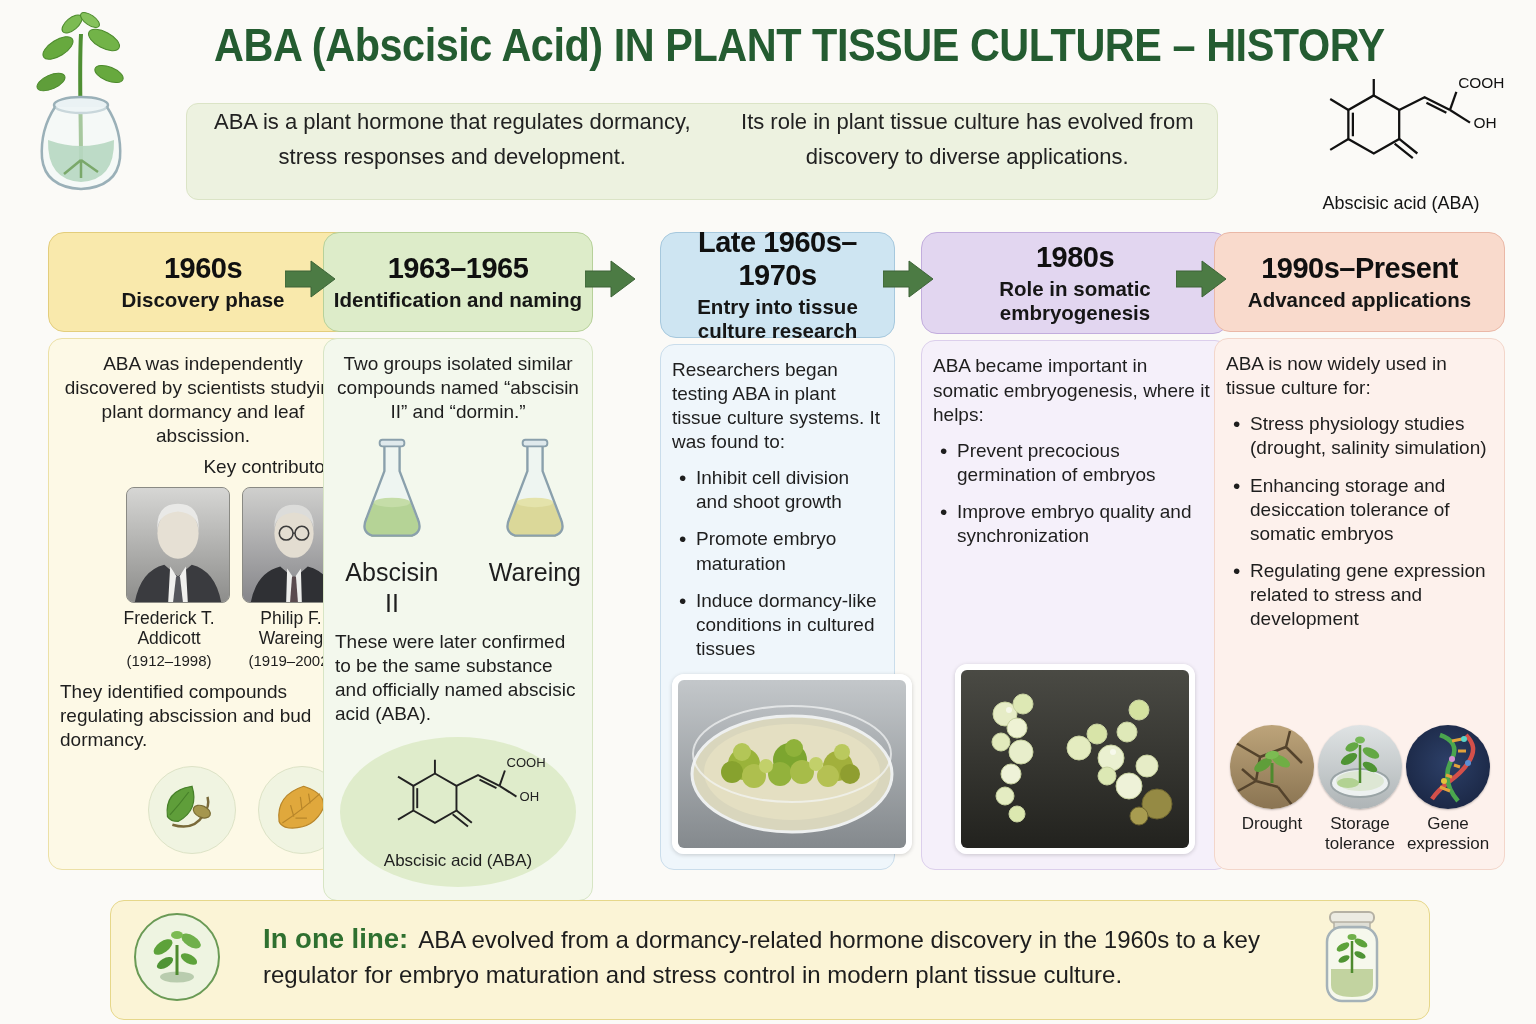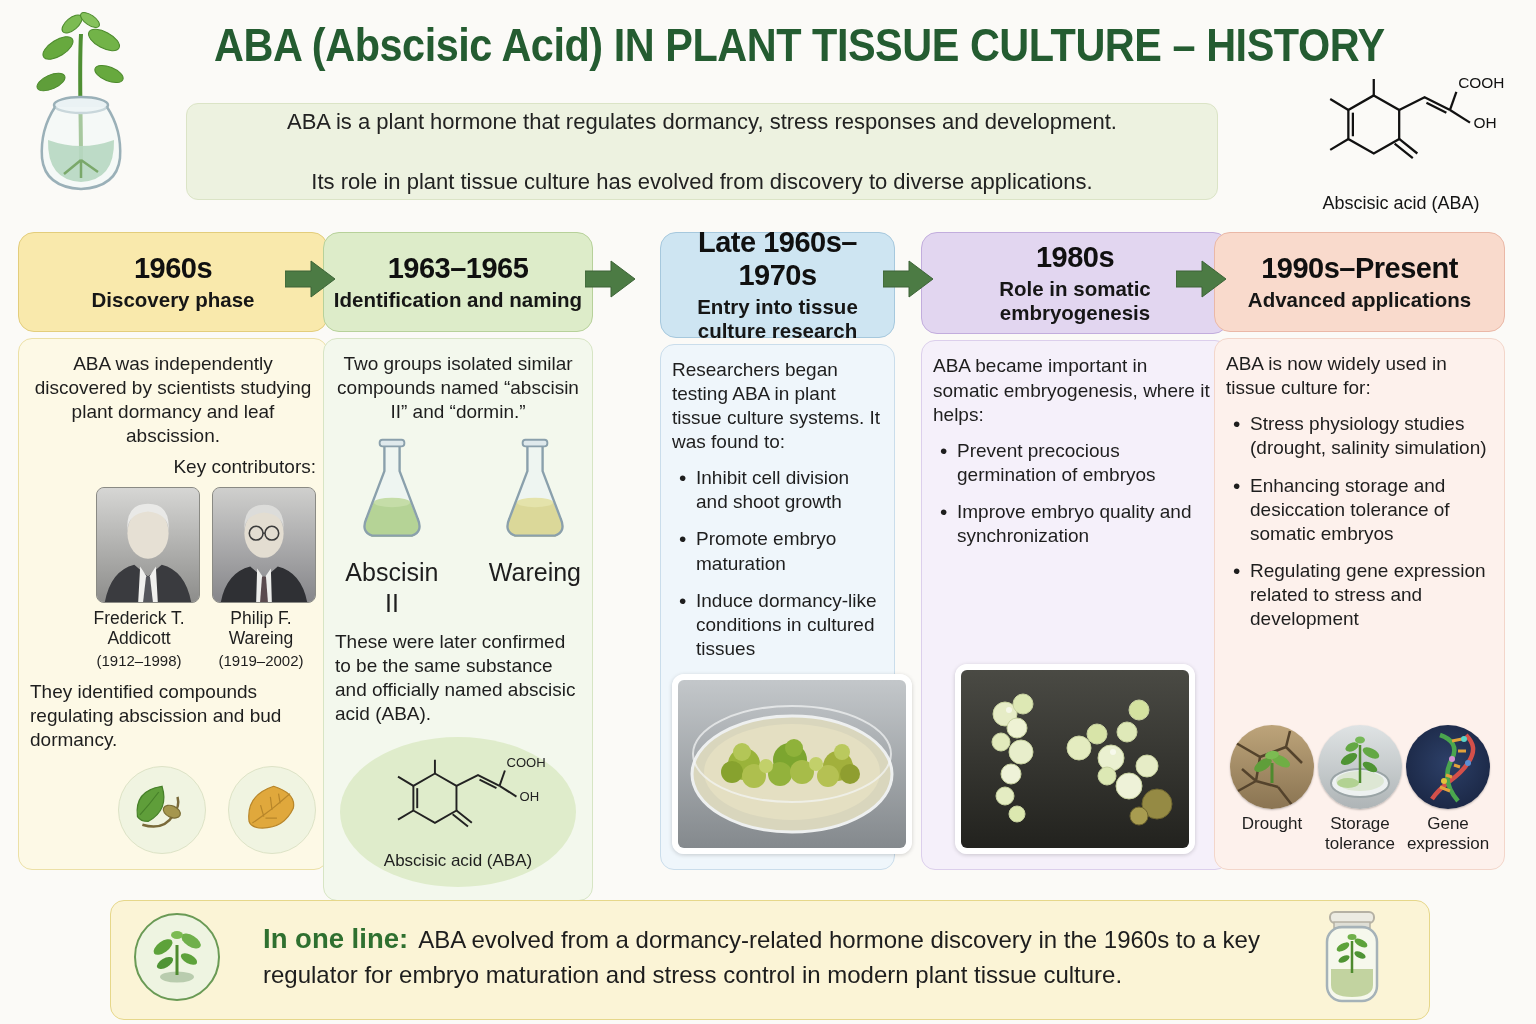--- a/index.html
+++ b/index.html
@@ -5,21 +5,21 @@
   * { margin:0; padding:0; box-sizing:border-box; }
   body { background:#e8e8e8; font-family:"Liberation Sans", sans-serif; }
   .page { position:relative; width:1536px; height:1024px; background:#fbfaf7; overflow:hidden; color:#1e1e1e; }
 
   .hero { position:absolute; left:20px; top:8px; width:122px; height:188px; }
   .title { position:absolute; left:150px; top:18px; width:1280px; text-align:center;
            font-size:46px; font-weight:700; color:#245c31; letter-spacing:-0.5px;
            white-space:nowrap; transform:scaleX(0.9); transform-origin:center; }
   .intro { position:absolute; left:186px; top:103px; width:1032px; height:97px;
            background:#edf2e0; border:1px solid #dbe4c6; border-radius:12px;
-           display:flex; flex-direction:column; justify-content:space-between;
+           display:flex; flex-direction:row; justify-content:center;
            text-align:center; font-size:22px; line-height:35px; color:#222; }
   .structure-top { position:absolute; left:1288px; top:70px; width:226px; text-align:center; }
   .structure-top svg { width:212px; height:118px; }
   .structure-label { font-size:18px; margin-top:1px; color:#141414; }
 
   .column { position:absolute; top:232px; height:638px; display:flex; flex-direction:column; }
   .col-header { border-radius:16px; border:1.5px solid; min-height:100px; padding:8px 6px;
                 display:flex; flex-direction:column; justify-content:center; text-align:center; }
   .era { font-size:29px; font-weight:700; color:#101010; letter-spacing:-0.5px; }
   .era-sub { font-size:20.5px; font-weight:700; line-height:1.18; margin-top:3px; color:#161616; }
@@ -109,21 +109,21 @@
         <path d="M133 36 L155 47"></path>
         <path d="M159 44 L166 24"></path>
         <path d="M159 44 L181 58"></path>
       </g>
       <text x="168" y="20" font-size="17" fill="#111" font-family="Liberation Sans, sans-serif">COOH</text>
       <text x="185" y="64" font-size="17" fill="#111" font-family="Liberation Sans, sans-serif">OH</text>
     </svg>
     <div class="structure-label">Abscisic acid (ABA)</div>
   </div>
 
-  <div class="column" style="left:18px; width:310px;">
+  <div class="column" style="left:48px; width:310px;">
     <div class="col-header" style="background: rgb(249, 233, 172); border-color: rgb(227, 205, 124);">
       <div class="era">1960s</div>
       <div class="era-sub">Discovery phase</div>
     </div>
     <div class="col-body" style="background: rgb(253, 249, 230); border-color: rgb(236, 224, 166);">
       <div class="p-center">ABA was independently discovered by scientists studying plant dormancy and leaf abscission.</div>
       <div class="p-center mt6">Key contributors:</div>
       <div class="portraits">
         <div class="portrait">
           <svg viewBox="0 0 104 116" preserveAspectRatio="none">

